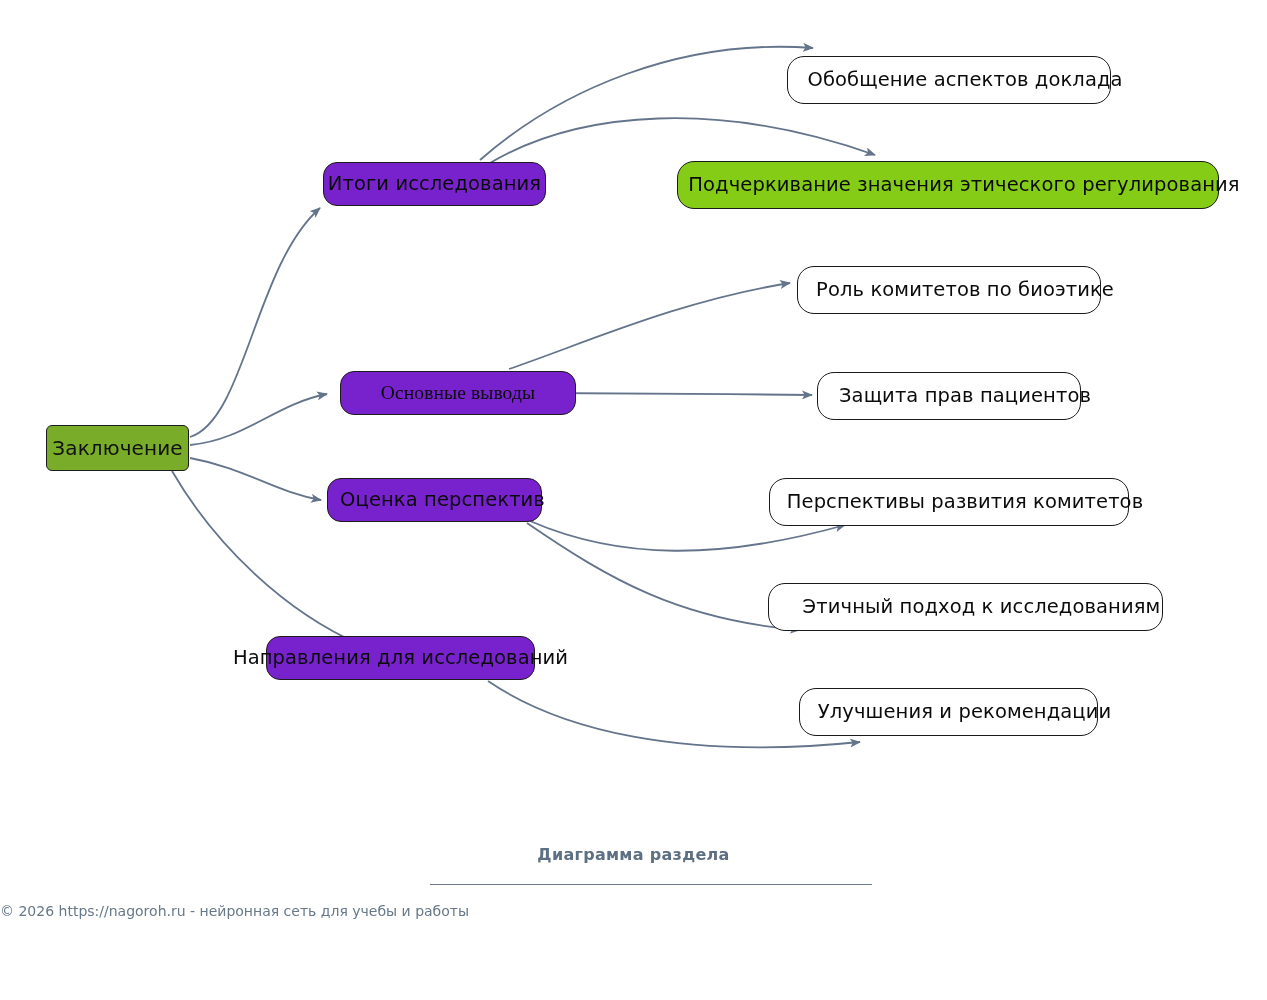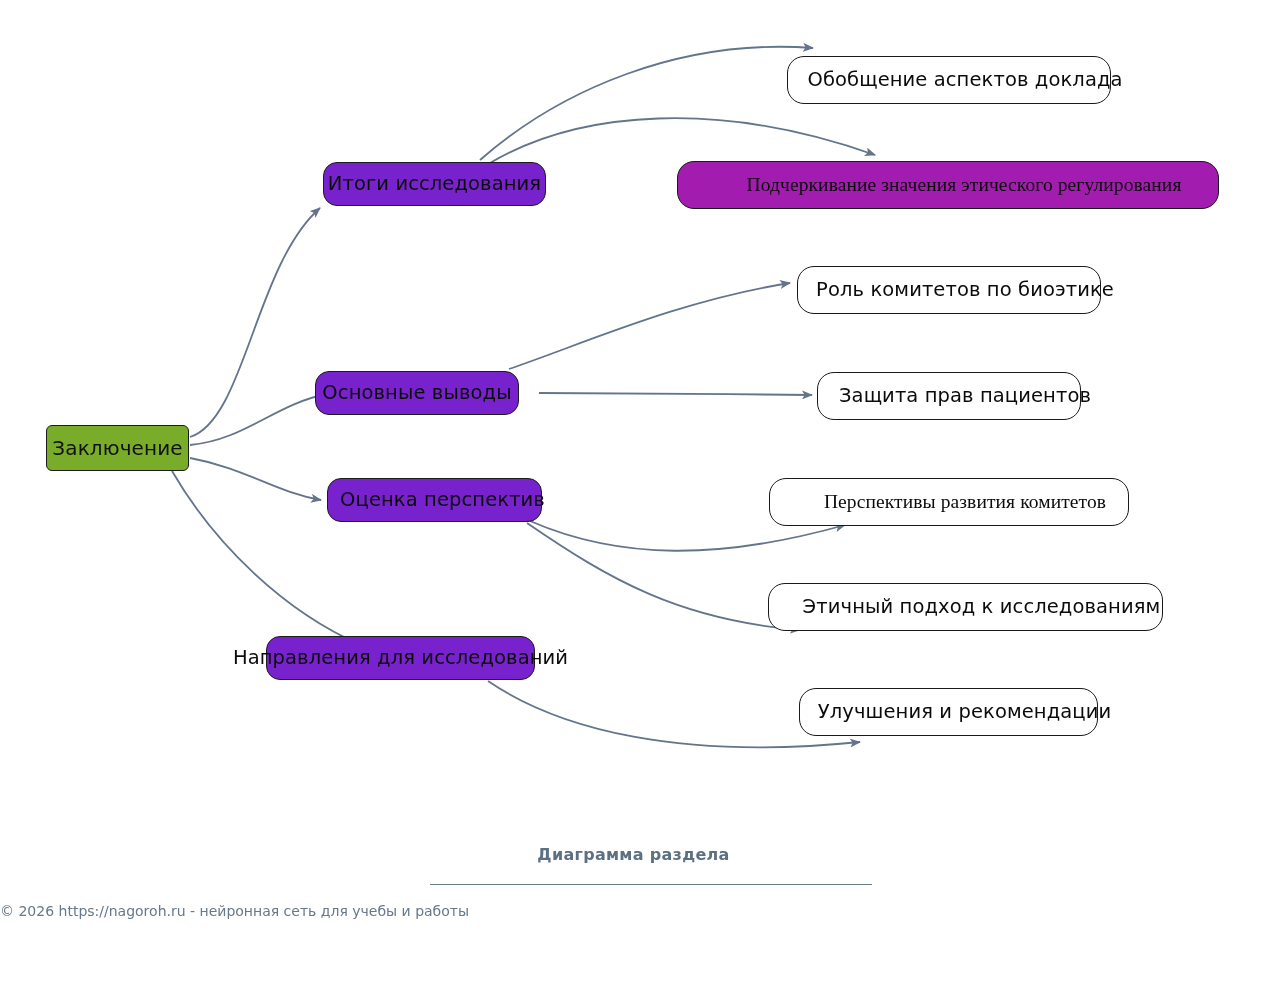--- a/index.html
+++ b/index.html
@@ -127,36 +127,36 @@
   <div id="nodes-group">
       <div class="node node-root" style="left: 46px; top: 425px; width: 143px; height: 46px; background: rgb(121, 172, 40);">
         <span class="node-label">Заключение</span>
       </div>
       <div class="node node-branch" style="left: 323px; top: 162px; width: 223px; height: 44px; background: rgb(119, 34, 204);">
         <span class="node-label">Итоги исследования</span>
       </div>
       <div class="node node-leaf" style="left: 787px; top: 56px; width: 324px; height: 48px; background: rgb(255, 255, 255);">
         <span class="node-label">Обобщение аспектов доклада</span>
       </div>
-      <div class="node node-leaf" style="left: 677px; top: 161px; width: 542px; height: 48px; background: #a21caf; font-family: Liberation Serif, serif;">
+      <div class="node node-leaf" style="left: 677px; top: 161px; width: 542px; height: 48px; background: #84cc16;">
         <span class="node-label">Подчеркивание значения этического регулирования</span>
       </div>
-      <div class="node node-branch" style="left: 315px; top: 371px; width: 204px; height: 44px; background: rgb(119, 34, 204);">
+      <div class="node node-branch" style="left: 340px; top: 371px; width: 236px; height: 44px; background: rgb(119, 34, 204); font-family: Liberation Serif, serif;">
         <span class="node-label">Основные выводы</span>
       </div>
       <div class="node node-leaf" style="left: 797px; top: 266px; width: 304px; height: 48px; background: rgb(255, 255, 255);">
         <span class="node-label">Роль комитетов по биоэтике</span>
       </div>
       <div class="node node-leaf" style="left: 817px; top: 372px; width: 264px; height: 48px; background: rgb(255, 255, 255);">
         <span class="node-label">Защита прав пациентов</span>
       </div>
       <div class="node node-branch" style="left: 327px; top: 478px; width: 215px; height: 44px; background: rgb(119, 34, 204); padding-left: 16px;">
         <span class="node-label">Оценка перспектив</span>
       </div>
-      <div class="node node-leaf" style="left: 769px; top: 478px; width: 360px; height: 48px; background: rgb(255, 255, 255); font-family: Liberation Serif, serif;">
+      <div class="node node-leaf" style="left: 769px; top: 478px; width: 360px; height: 48px; background: rgb(255, 255, 255);">
         <span class="node-label">Перспективы развития комитетов</span>
       </div>
       <div class="node node-leaf" style="left: 768px; top: 583px; width: 395px; height: 48px; background: rgb(255, 255, 255);">
         <span class="node-label">Этичный подход к исследованиям</span>
       </div>
       <div class="node node-branch" style="left: 266px; top: 636px; width: 269px; height: 44px; background: rgb(119, 34, 204);">
         <span class="node-label">Направления для исследований</span>
       </div>
       <div class="node node-leaf" style="left: 799px; top: 688px; width: 299px; height: 48px; background: rgb(255, 255, 255);">
         <span class="node-label">Улучшения и рекомендации</span>

